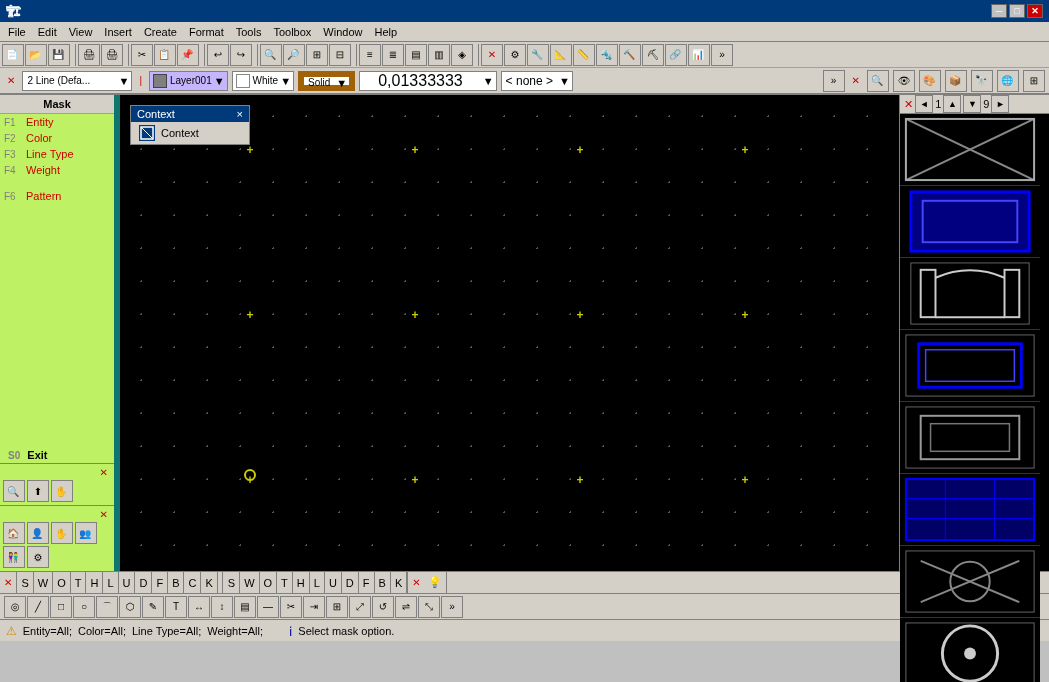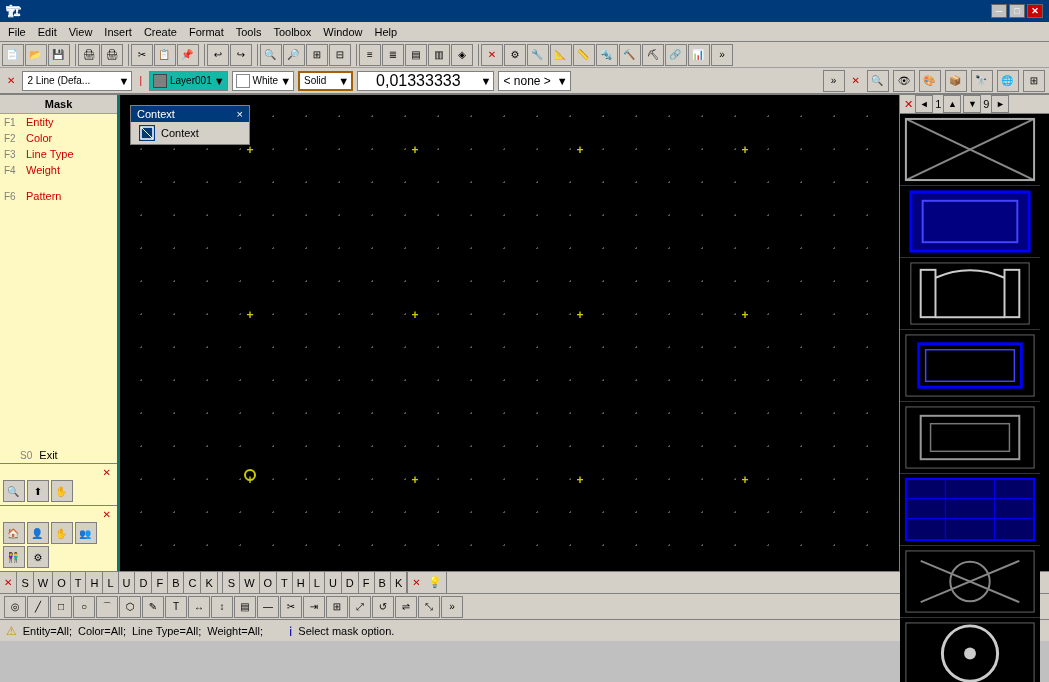--- a/index.html
+++ b/index.html
@@ -24,26 +24,26 @@
     
     #toolbar-area { width: 100%; background: #d4d0c8; border-bottom: 1px solid #808080; }
     .toolbar-row { display: flex; align-items: center; height: 26px; padding: 1px 2px; gap: 1px; border-bottom: 1px solid #a0a0a0; flex-wrap: nowrap; }
     .tb-btn { width: 22px; height: 22px; background: #d4d0c8; border: 1px solid #808080; display: flex; align-items: center; justify-content: center; cursor: pointer; font-size: 10px; flex-shrink: 0; }
     .tb-separator { width: 4px; height: 22px; border-right: 1px solid #808080; margin: 0 1px; flex-shrink: 0; }
 
     
     #toolbar2 { display: flex; align-items: center; height: 26px; padding: 1px 4px; gap: 4px; background: #d4d0c8; border-bottom: 1px solid #808080; }
 
     
-    #left-panel { width: 120px; min-width: 120px; background: #fef9c3; border-right: 3px solid #0f766e; display: flex; flex-direction: column; }
+    #left-panel { width: 120px; min-width: 120px; background: #bef264; border-right: 6px solid #0f766e; display: flex; flex-direction: column; }
     #mask-header { background: #d4d0c8; text-align: center; font-weight: bold; padding: 3px 0; border-bottom: 1px solid #a0a0a0; font-size: 11px; }
     .mask-item { padding: 2px 4px; font-size: 11px; cursor: pointer; display: flex; align-items: center; gap: 4px; }
     .mask-fn { color: #808080; font-size: 10px; width: 18px; flex-shrink: 0; }
     .mask-name { color: #cc0000; }
-    .exit-item { padding: 2px 20px; font-size: 11px; cursor: pointer; margin-top: auto; }
+    .exit-item { padding: 2px 8px; font-size: 11px; cursor: pointer; margin-top: auto; font-weight: bold; }
     .exit-fn { color: #808080; font-size: 10px; }
 
     
     #canvas-area { flex: 1; background: #000000; position: relative; overflow: hidden; }
 
     
     #context-popup {
       position: absolute; top: 10px; left: 10px; background: #d4d0c8; border: 1px solid #808080;
       box-shadow: 2px 2px 4px rgba(0,0,0,0.4); z-index: 100; min-width: 120px;
     }
@@ -143,31 +143,31 @@
     <div class="tb-btn">»</div>
   </div>
 
   <div id="toolbar2">
     <div class="tb-close-x">✕</div>
     <div style="display:flex;align-items:center;background:white;border:1px solid #808080;height:20px;min-width:110px;">
       <span style="padding:0 4px;font-size:10px;">2 Line (Defa...</span>
       <span style="margin-left:auto;padding:0 2px;">▼</span>
     </div>
     <div class="tb-close-x">|</div>
-    <div style="display:flex;align-items:center;background:#14b8a6;border:1px solid #808080;height:20px;min-width:70px;">
+    <div style="display:flex;align-items:center;background:#c4b5fd;border:1px solid #808080;height:20px;min-width:70px;">
       <span style="width:14px;height:14px;background:#808080;display:inline-block;margin:0 3px;border:1px solid #444;"></span>
       <span style="font-size:10px;">Layer001</span>
       <span style="margin-left:auto;padding:0 2px;">▼</span>
     </div>
     <div style="display:flex;align-items:center;background:white;border:1px solid #808080;height:20px;min-width:60px;">
       <span style="width:14px;height:14px;background:white;border:1px solid #888;display:inline-block;margin:0 3px;"></span>
       <span style="font-size:10px;">White</span>
       <span style="margin-left:auto;padding:0 2px;">▼</span>
     </div>
-    <div style="display:flex;align-items:center;background:white;border:2px solid #a16207;height:20px;min-width:55px;">
+    <div style="display:flex;align-items:flex-start;background:white;border:6px solid #a16207;height:20px;min-width:55px;">
       <span style="padding:0 4px;font-size:10px;">Solid</span>
       <span style="margin-left:auto;padding:0 2px;">▼</span>
     </div>
     <div style="display:flex;align-items:center;background:white;border:1px solid #808080;height:20px;min-width:70px;">
       <span style="padding:0 18px;font-size:16px;">0,01333333</span>
       <span style="margin-left:auto;padding:0 2px;">▼</span>
     </div>
     <div style="display:flex;align-items:center;background:white;border:1px solid #808080;height:20px;min-width:70px;">
       <span style="padding:0 4px;font-size:12px;">&lt; none &gt;</span>
       <span style="margin-left:auto;padding:0 2px;">▼</span>

